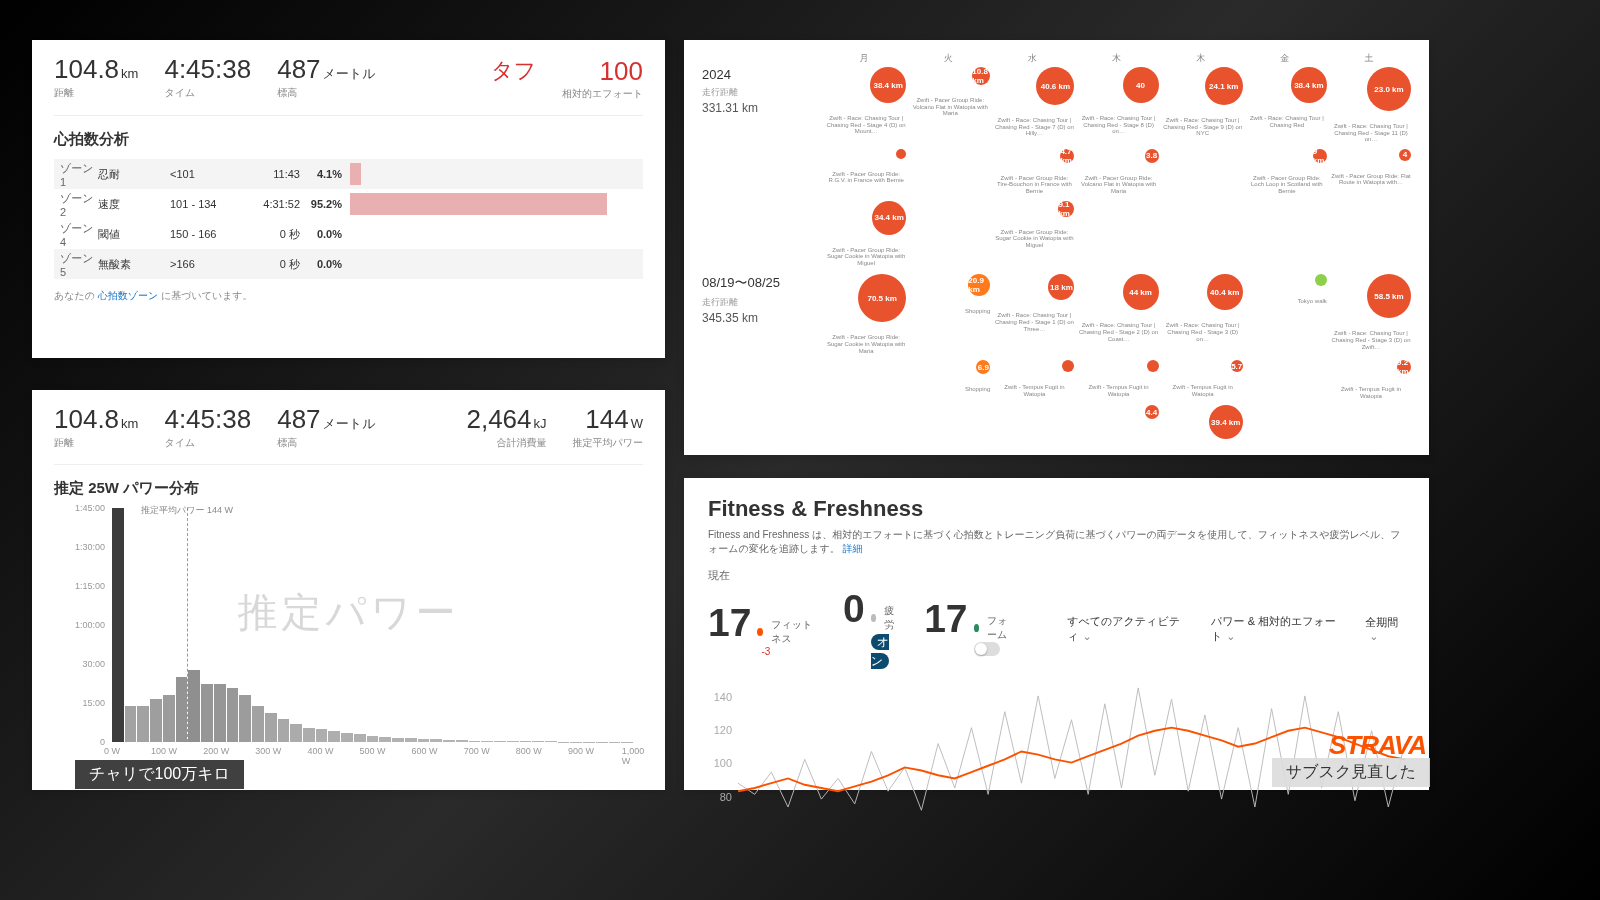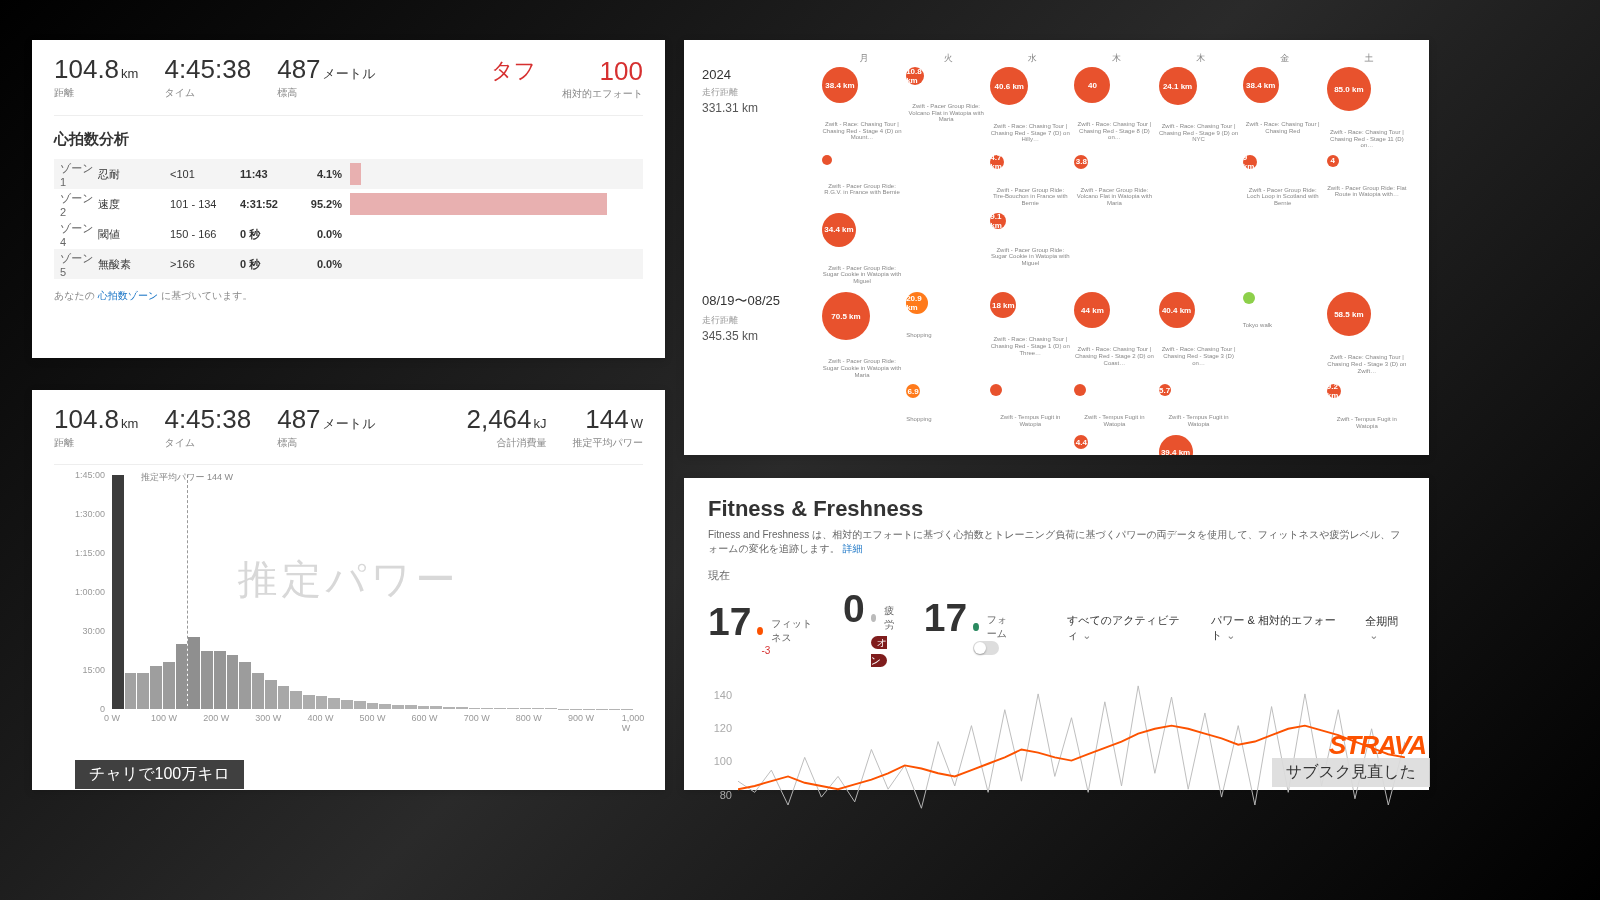--- a/index.html
+++ b/index.html
@@ -19,21 +19,21 @@
   .spacer { flex:1; }
   .tough{ font-size:22px; color:#d63030; }
   .effort-big{ font-size:26px; color:#d63030; }
   .effort-lbl{ font-size:10px; color:#888; text-align:right;}
   .section-title{ font-size:15px; font-weight:600; margin:14px 0 10px;}
   .hr-zone-row{ display:flex; align-items:center; height:30px; font-size:11px;}
   .hr-zone-row.alt{ background:#f4f4f4;}
   .hr-zone-row .c1{ width:44px; padding-left:6px; color:#666;}
   .hr-zone-row .c2{ width:72px;}
   .hr-zone-row .c3{ width:70px;}
-  .hr-zone-row .c4{ width:60px; text-align:left; font-weight:700;}
+  .hr-zone-row .c4{ width:60px; text-align:right; font-weight:400;}
   .hr-zone-row .c5{ width:50px; text-align:right; font-weight:600; padding-right:8px;}
   .hr-zone-row .bar{ height:22px; background:#e8b0b0; }
   .hr-note{ font-size:10px; color:#888; margin-top:10px;}
   .hr-note a{ color:#1a75c6; text-decoration:none;}
 
   
   #pw-panel { left:32px; top:390px; width:633px; height:400px; padding:16px 22px;}
   .pw-chart{ position:relative; height:260px; margin-top:10px;}
   .pw-watermark{ position:absolute; left:50%; top:40%; transform:translate(-50%,-50%);
     font-size:40px; color:#d8d8d8; font-weight:300; letter-spacing:4px; pointer-events:none;}
@@ -48,39 +48,39 @@
 
   
   #cal-panel { left:684px; top:40px; width:745px; height:415px; padding:12px 18px 0; overflow:hidden; font-size:10px;}
   .cal-year{ font-size:13px; color:#333; margin-bottom:4px;}
   .cal-sub{ font-size:9px; color:#999;}
   .cal-total{ font-size:12px; color:#555; margin-top:2px;}
   .week-head{ display:grid; grid-template-columns:120px repeat(7,1fr); margin-bottom:2px;}
   .week-head > div{ text-align:center; font-size:9px; color:#888;}
   .cal-row{ display:grid; grid-template-columns:120px repeat(7,1fr); align-items:start; margin-bottom:6px;}
   .cal-row .side{ font-size:11px; color:#333;}
-  .cal-cell{ display:flex; flex-direction:column; align-items:flex-start; gap:18px;}
+  .cal-cell{ display:flex; flex-direction:column; align-items:flex-end; gap:12px;}
   .bubble{ border-radius:50%; background:#e8522d; color:#fff; display:flex; align-items:center; justify-content:center;
     font-size:8px; font-weight:600;}
   .bubble.green{ background:#8dd04a;}
   .bubble.orange2{ background:#ff7a1a;}
   .cal-cell .cap{ font-size:6px; color:#888; text-align:center; line-height:1.1; max-width:80px;}
 
   
   #ff-panel { left:684px; top:478px; width:745px; height:312px; padding:18px 24px 0;}
   .ff-title{ font-size:22px; font-weight:700;}
   .ff-desc{ font-size:10px; color:#666; margin-top:6px;}
   .ff-desc a{ color:#1a75c6; text-decoration:none;}
   .ff-now{ font-size:11px; color:#666; margin-top:12px;}
   .ff-row{ display:flex; align-items:center; gap:26px; margin-top:4px;}
   .ff-big{ font-size:39px; font-weight:700;}
   .ff-delta{ font-size:10px; color:#d63030; margin-left:4px;}
   .dot{ width:8px; height:8px; border-radius:50%; display:inline-block; margin-right:4px;}
   .dot.orange{ background:#fc5200;} .dot.grey{ background:#bbb;} .dot.form{ background:#2a8a60;}
-  .tag-on{ background:#7f1d1d; color:#fff; font-size:10px; padding:1px 6px; border-radius:8px;}
+  .tag-on{ background:#0c4a6e; color:#fff; font-size:12px; padding:1px 6px; border-radius:8px;}
   .toggle{ width:26px; height:14px; border-radius:7px; background:#ddd; position:relative; display:inline-block;}
   .toggle::after{ content:''; width:12px; height:12px; background:#fff; border-radius:50%; position:absolute; left:1px; top:1px; box-shadow:0 1px 2px rgba(0,0,0,.3);}
   .ff-filter{ font-size:11px; color:#333; cursor:pointer;}
   .ff-filter .chev::after{ content:'⌄'; margin-left:4px; color:#888;}
   .ff-chart{ position:relative; height:150px; margin-top:10px;}
   .ff-y{ position:absolute; left:0; top:0; bottom:0; width:28px;}
   .ff-ytick{ position:absolute; right:4px; font-size:11px; color:#aaa; transform:translateY(50%);}
   .ff-svg{ position:absolute; left:30px; right:0; top:0; bottom:0;}
 
   
@@ -174,20 +174,21 @@
     <div class="spacer"></div>
     <div class="stat-block" style="text-align:right">
       <div class="big"><span>2,464</span><span class="unit">kJ</span></div>
       <div class="lbl">合計消費量</div>
     </div>
     <div class="stat-block" style="text-align:right">
       <div class="big"><span>144</span><span class="unit">W</span></div>
       <div class="lbl">推定平均パワー</div>
     </div>
   </div>
+  <div class="section-title">推定 25W パワー分布</div>
   <div class="pw-chart">
     <div class="pw-watermark">推定パワー</div>
     <div class="pw-yaxis" id="pw-yaxis">
         <div class="pw-ytick" style="bottom: 0%;">0</div>
         <div class="pw-ytick" style="bottom: 16.6667%;">15:00</div>
         <div class="pw-ytick" style="bottom: 33.3333%;">30:00</div>
         <div class="pw-ytick" style="bottom: 50%;">1:00:00</div>
         <div class="pw-ytick" style="bottom: 66.6667%;">1:15:00</div>
         <div class="pw-ytick" style="bottom: 83.3333%;">1:30:00</div>
         <div class="pw-ytick" style="bottom: 100%; text-align: right;">1:45:00</div>
@@ -288,21 +289,21 @@
       </div>
       <div class="cal-cell" id="w1-4">
         <div class="bubble " style="width: 38px; height: 38px;">24.1 km</div>
         <div class="cap">Zwift - Race: Chasing Tour | Chasing Red - Stage 9 (D) on NYC</div>
       </div>
       <div class="cal-cell" id="w1-5">
         <div class="bubble " style="width: 36px; height: 36px;">38.4 km</div>
         <div class="cap">Zwift - Race: Chasing Tour | Chasing Red</div>
       </div>
       <div class="cal-cell" id="w1-6">
-        <div class="bubble " style="width: 44px; height: 44px;">85.0 km</div>
+        <div class="bubble " style="width: 44px; height: 44px;">23.0 km</div>
         <div class="cap">Zwift - Race: Chasing Tour | Chasing Red - Stage 11 (D) on…</div>
       </div>
   </div>
   <div class="cal-row">
     <div class="side"></div>
     <div class="cal-cell" id="w1b-0">
         <div class="bubble " style="width: 10px; height: 10px;"></div>
         <div class="cap">Zwift - Pacer Group Ride: R.G.V. in France with Bernie</div>
       </div>
       <div class="cal-cell" id="w1b-1"></div>

